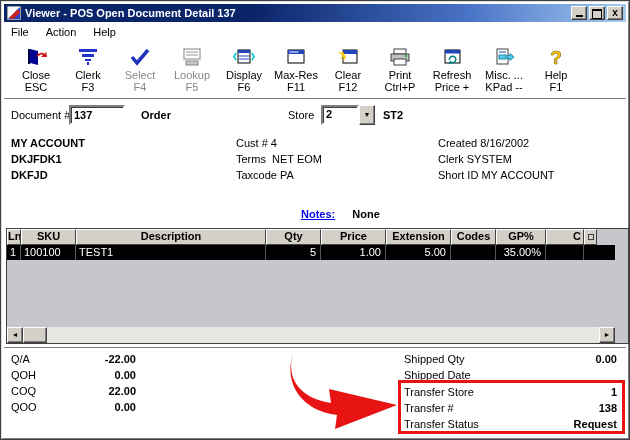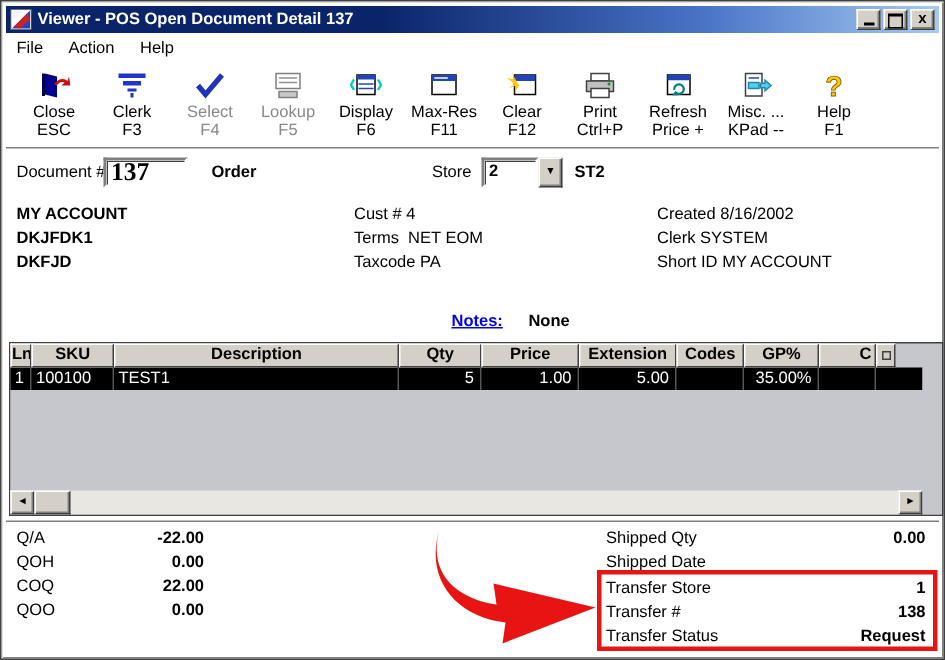--- a/index.html
+++ b/index.html
@@ -31,22 +31,22 @@
     border-top:1px solid #fff; border-bottom:1px solid #808080; display:flex; padding:2px 0 0 6px; }
   .tbtn { width:52px; height:52px; display:flex; flex-direction:column; align-items:center; justify-content:flex-start; }
   .tbtn .ticon { height:24px; display:flex; align-items:center; justify-content:center; }
   .tbtn .tlabel { line-height:12px; white-space:nowrap; }
   .tbtn.disabled .tlabel { color:#888; text-shadow:1px 1px 0 #fff; }
 
   
   .docrow { position:absolute; left:10px; top:104px; right:6px; height:22px; }
   .docrow .lbl { position:absolute; top:4px; }
   .field { background:#fff; border:2px solid; border-color:#808080 #fff #fff #808080;
-    box-shadow:inset 1px 1px 0 #404040; font-weight:bold; font-size:17px; padding:1px 3px;
-    font-family:Liberation Serif, serif; }
+    box-shadow:inset 1px 1px 0 #404040; font-weight:bold; font-size:11px; padding:1px 3px;
+    font-family:Liberation Sans, sans-serif; }
   #docnum { position:absolute; left:58px; top:0; width:56px; height:20px; }
   .order-lbl { position:absolute; left:130px; top:4px; font-weight:bold; }
   .store-lbl { position:absolute; left:277px; top:4px; }
   .combo { position:absolute; left:310px; top:0; width:54px; height:20px; display:flex; }
   .combo .cval { flex:1; background:#fff; border:2px solid; border-color:#808080 #fff #fff #808080;
     box-shadow:inset 1px 1px 0 #404040; font-weight:bold; padding:1px 3px; }
   .combo .cbtn { width:16px; background:#d4d0c8; border:1px solid; border-color:#fff #404040 #404040 #fff;
     box-shadow:inset -1px -1px 0 #808080; font-size:7px; text-align:center; line-height:18px; }
   .st2-lbl { position:absolute; left:372px; top:4px; font-weight:bold; }
 

